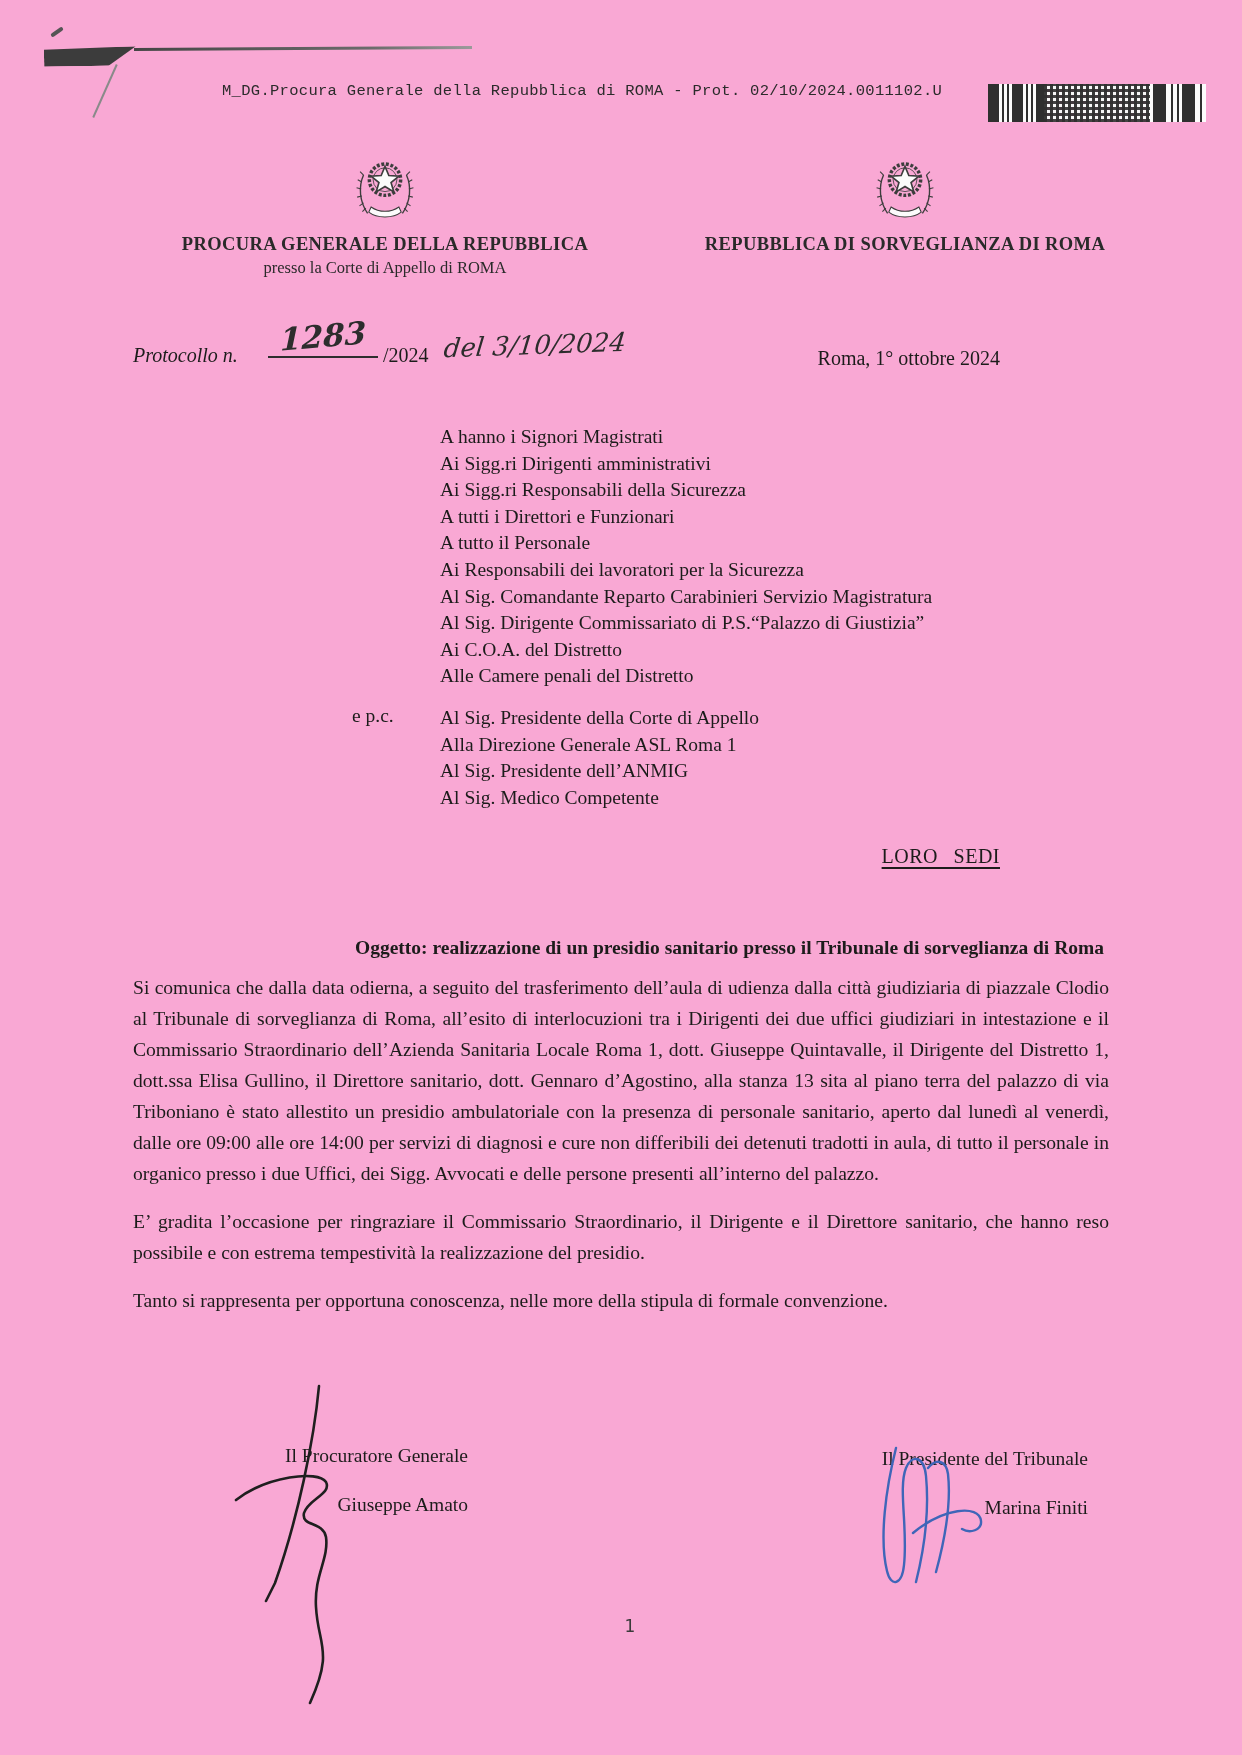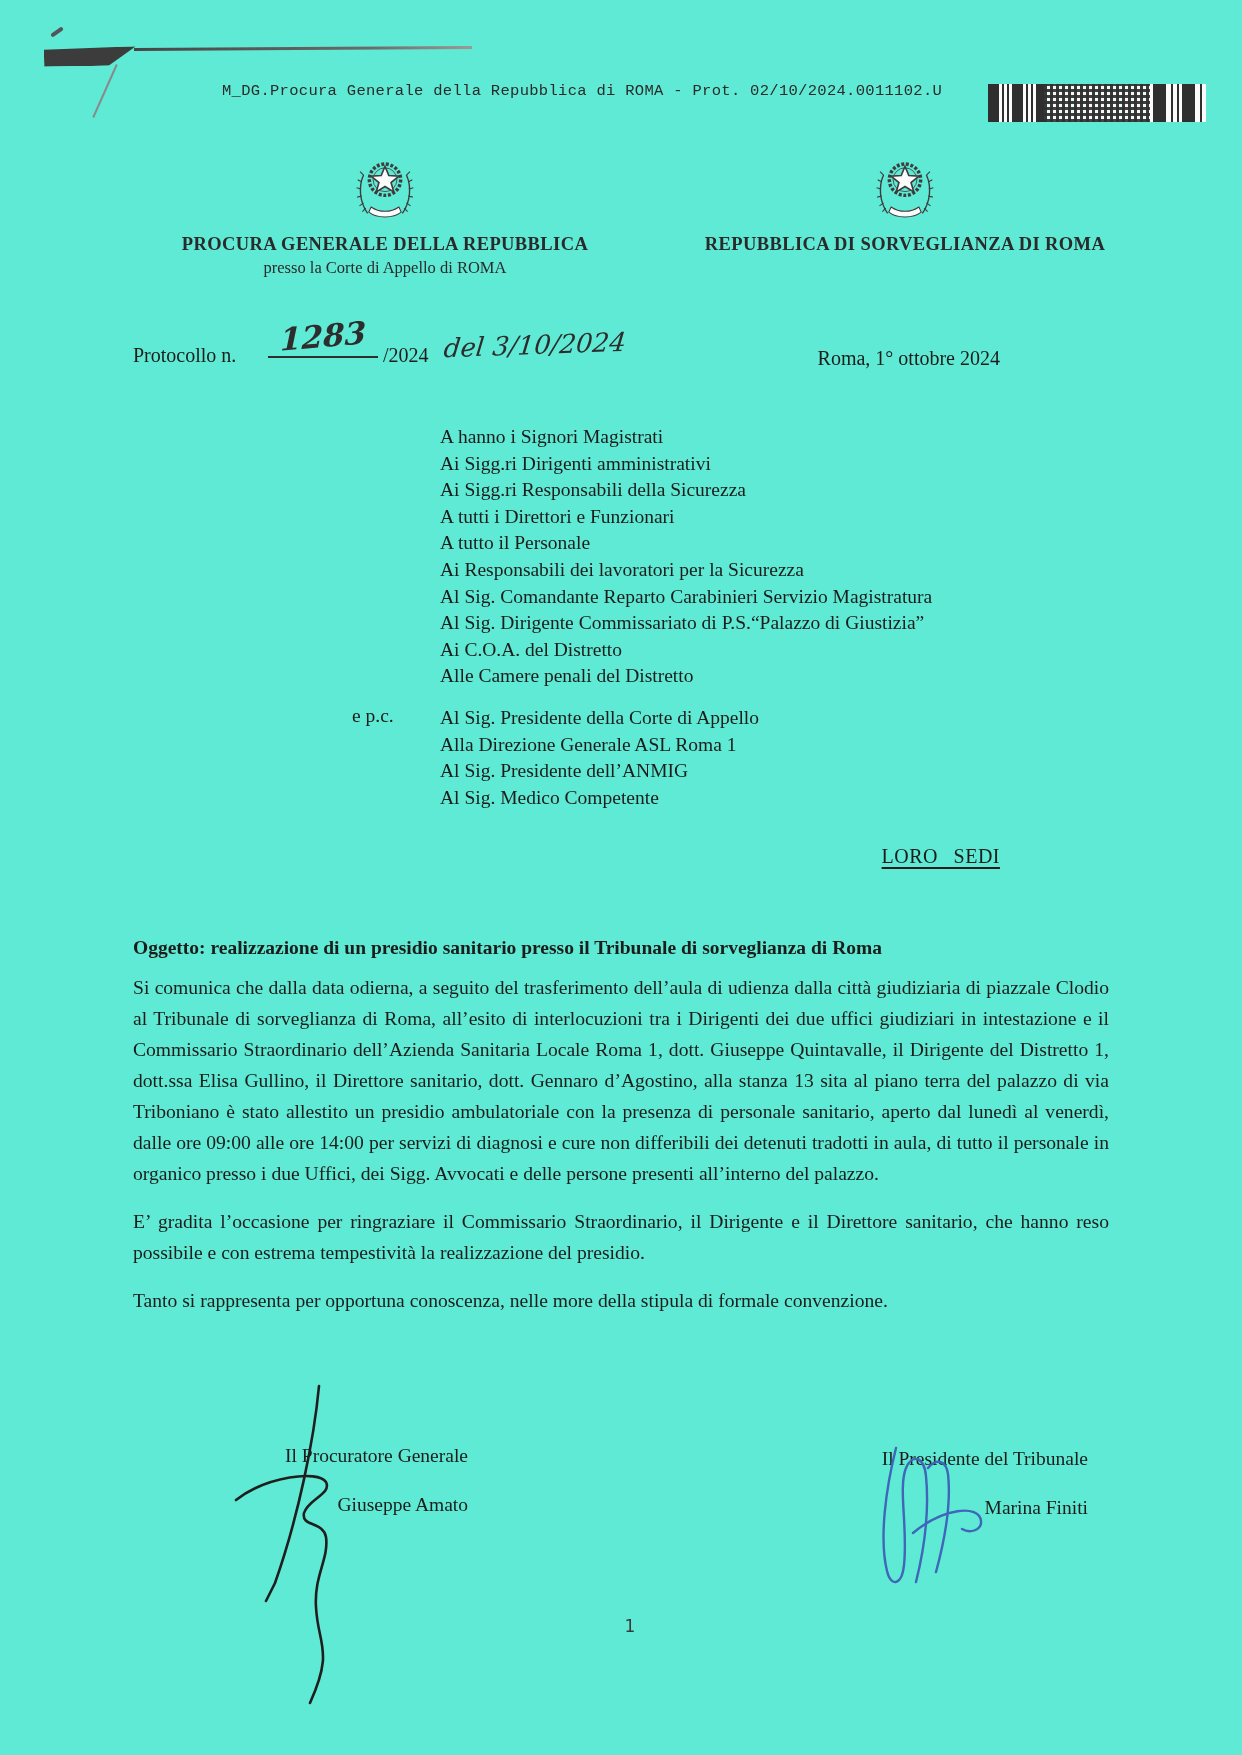--- a/index.html
+++ b/index.html
@@ -1,20 +1,20 @@
 <!DOCTYPE html>
 <html><head>
 <meta charset="utf-8">
 <style>
   html,body{margin:0;padding:0;background:#e8e8e8;}
   .page{
     position:relative;
     width:1242px;height:1755px;
     margin:0 auto;
-    background:#5eead4;
+    background:#f9a8d4;
     font-family:"Liberation Serif", serif;
     color:#1c1c1b;
     overflow:hidden;
   }
   
   .artifact-bar{
     position:absolute;left:44px;top:47px;width:92px;height:19px;
     background:#3c3c3c;
     clip-path:polygon(0 10%,100% 0,70% 100%,0 100%);
     transform:rotate(-1deg);
@@ -50,41 +50,41 @@
   .barcode .bseg3{width:56px;height:100%;
     background:repeating-linear-gradient(90deg,#fbfbfb 0 3px,#2f2f2f 3px 16px,#fbfbfb 16px 21px,#2f2f2f 21px 23px,#fbfbfb 23px 27px,#2f2f2f 27px 29px);}
   
   .lh{position:absolute;text-align:center;}
   .lh-left{left:170px;top:152px;width:430px;}
   .lh-right{left:700px;top:152px;width:410px;}
   .emblem{width:58px;height:74px;margin:0 auto 8px auto;display:block;}
   .lh-title{font-weight:bold;font-size:18.5px;letter-spacing:0.4px;color:#2a2a2a;white-space:nowrap;}
   .lh-sub{font-size:16.5px;margin-top:3px;color:#2a2a2a;}
   
-  .proto-label{position:absolute;left:133px;top:344px;font-size:20px;}
+  .proto-label{position:absolute;left:133px;top:344px;font-size:20px;font-style:italic;}
   .proto-num-wrap{position:absolute;left:268px;top:318px;width:110px;text-align:center;border-bottom:2px solid #2e2e2e;padding-bottom:2px;}
   .handwriting{
     font-family:"DejaVu Serif", serif;font-style:italic;color:#2d2d2d;
     display:inline-block;
   }
   .proto-num{font-size:31px;font-weight:bold;transform:rotate(-5deg) skewX(-6deg);}
   .proto-year{position:absolute;left:383px;top:344px;font-size:20px;}
   .proto-date{position:absolute;left:444px;top:330px;font-size:26px;transform:rotate(-2deg) skewX(-8deg);white-space:nowrap;}
   .place-date{position:absolute;left:798px;top:347px;width:202px;text-align:right;font-size:20px;white-space:nowrap;}
   
   .to-list{position:absolute;left:440px;top:424px;font-size:19.5px;line-height:26.6px;white-space:nowrap;}
   .cc-label{position:absolute;left:352px;top:705px;font-size:19.5px;text-align:right;}
   .cc-list{position:absolute;left:440px;top:705px;font-size:19.5px;line-height:26.6px;white-space:nowrap;}
   .loro-sedi{
     position:absolute;left:760px;top:845px;width:240px;text-align:right;
     font-size:20px;letter-spacing:0.5px;word-spacing:10px;
     text-decoration:underline;text-underline-offset:4px;
   }
   
-  .subject{position:absolute;left:133px;top:937px;width:980px;font-weight:bold;font-size:19.5px;}
+  .subject{position:absolute;left:124px;top:937px;width:980px;font-weight:bold;font-size:19.5px;text-align:right;}
   .body-text{position:absolute;left:133px;top:972px;width:976px;font-size:19.6px;line-height:31px;text-align:justify;}
   .body-text p{margin:0 0 17px 0;}
   .body-text p:last-child{margin-bottom:4px;}
   
   .sig-block{position:absolute;text-align:right;font-size:19.5px;}
   .sig-left{left:168px;top:1445px;width:300px;}
   .sig-right{left:788px;top:1448px;width:300px;}
   .sig-name{margin-top:27px;}
   .scribble{position:absolute;pointer-events:none;}
   .scribble-left{left:222px;top:1378px;}

